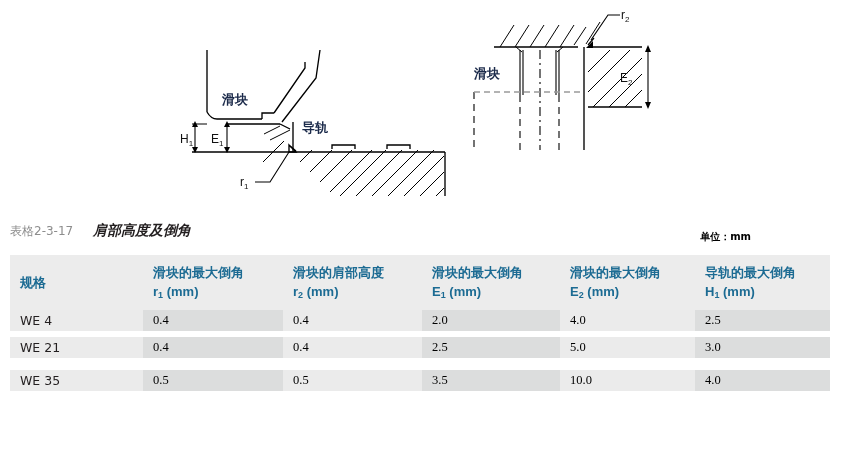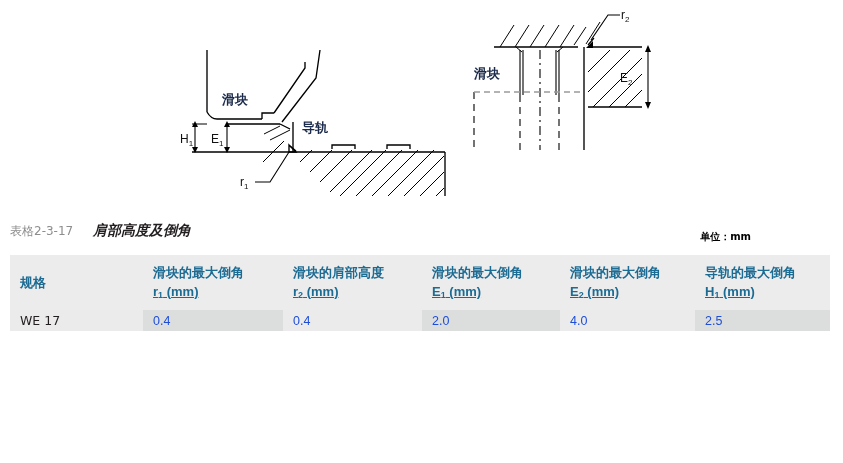--- a/index.html
+++ b/index.html
@@ -104,35 +104,34 @@
     color: #1c6b93;
     font-family: "DejaVu Sans", "Liberation Sans", sans-serif;
     font-size: 13px;
     line-height: 19px;
     border: none;
   }
   #spec-table thead th .hdr-line2 {
     font-family: "Liberation Sans", "DejaVu Sans", sans-serif;
     font-weight: 700;
     font-size: 13px;
-    text-decoration: underline;
   }
   #spec-table thead th .hdr-line2 sub {
     font-size: 9px;
     vertical-align: baseline;
     position: relative;
     top: 2px;
   }
 
   #spec-table tbody td {
     height: 21px;
     padding: 0 0 0 10px;
     font-size: 12.5px;
-    color: #1d4ed8;
-    font-family: Liberation Sans, sans-serif;
+    color: #000000;
+    font-family: Liberation Serif, serif;
     border: none;
     vertical-align: middle;
     background: #ebebeb;
   }
   
   #spec-table tbody td.tint { background: #dcdddd; }
 
   
   #spec-table tbody tr.gap td {
     height: 6px;
@@ -337,50 +336,66 @@
         </th>
         <th>
           <div>导轨的最大倒角</div>
           <div class="hdr-line2"><span>H</span><sub>1</sub><span> (mm)</span></div>
         </th>
       </tr>
     </thead>
     <tbody id="spec-tbody">
 
     <tr>
-          <td class="spec-name">WE 17</td>
+          <td class="spec-name">WE 4</td>
           <td class="tint">0.4</td>
           <td>0.4</td>
           <td class="tint">2.0</td>
           <td>4.0</td>
           <td class="tint">2.5</td>
         </tr>
         <tr class="gap">
           <td></td>
           <td></td>
           <td></td>
           <td></td>
           <td></td>
           <td></td>
         </tr>
+        <tr>
+          <td class="spec-name">WE 21</td>
+          <td class="tint">0.4</td>
+          <td>0.4</td>
+          <td class="tint">2.5</td>
+          <td>5.0</td>
+          <td class="tint">3.0</td>
+        </tr>
         <tr class="gap">
           <td></td>
           <td></td>
           <td></td>
           <td></td>
           <td></td>
           <td></td>
         </tr>
         <tr class="gap">
           <td></td>
           <td></td>
           <td></td>
           <td></td>
           <td></td>
           <td></td>
+        </tr>
+        <tr>
+          <td class="spec-name">WE 35</td>
+          <td class="tint">0.5</td>
+          <td>0.5</td>
+          <td class="tint">3.5</td>
+          <td>10.0</td>
+          <td class="tint">4.0</td>
         </tr>
         <tr class="gap">
           <td></td>
           <td></td>
           <td></td>
           <td></td>
           <td></td>
           <td></td>
         </tr>
       </tbody>

